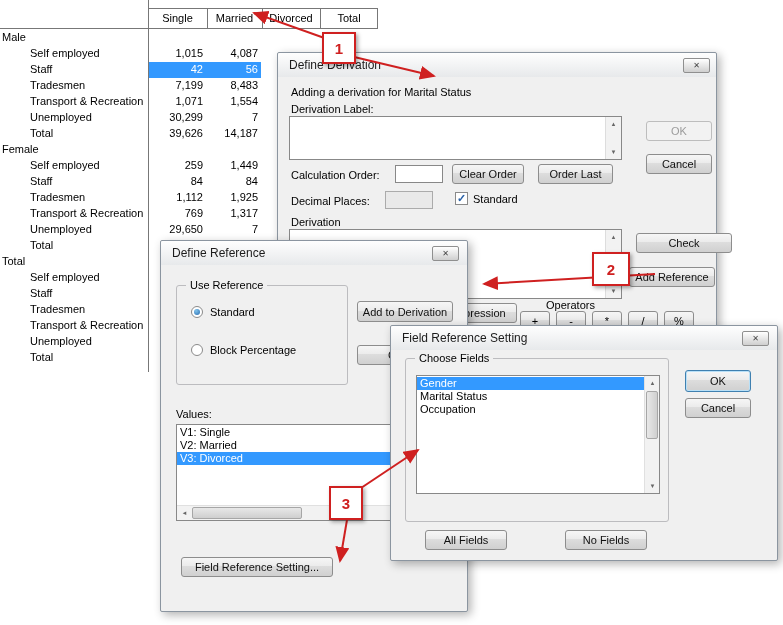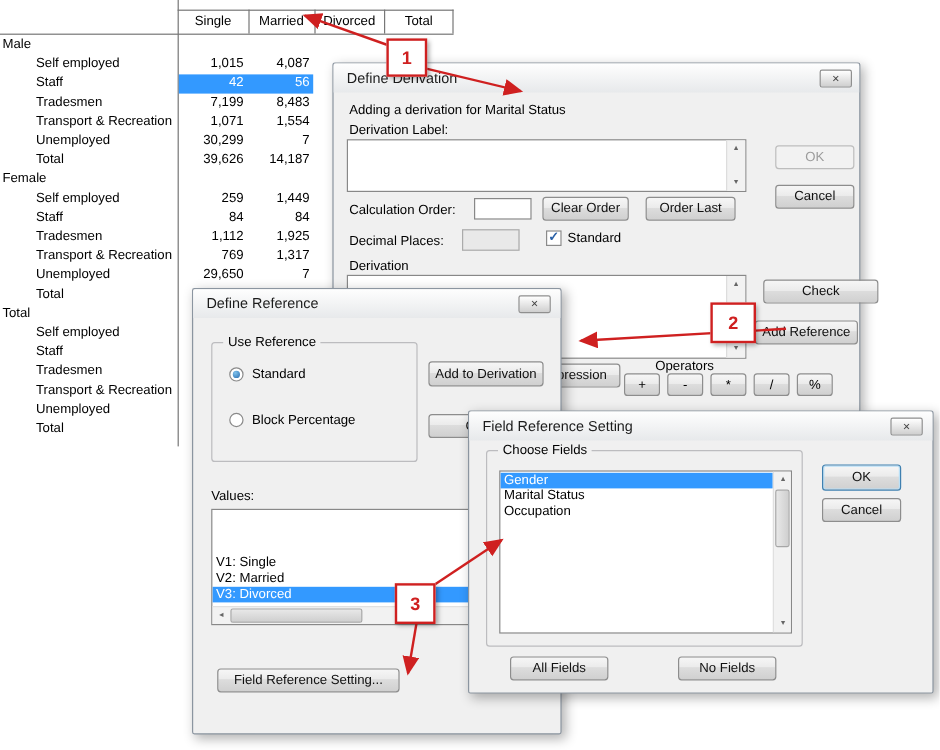--- a/index.html
+++ b/index.html
@@ -55,21 +55,21 @@
   .litem { height:13px; font-size:11px; line-height:13px; padding-left:3px; white-space:nowrap; }
   .litem.sel { background:#3399ff; color:#fff; }
   .hscroll { position:absolute; left:0; right:0; bottom:0; height:15px; background:#f2f2f2; border-top:1px solid #e0e0e0; }
   .hs-left { position:absolute; left:0; top:0; width:15px; height:14px; font-size:6px; color:#666; text-align:center; line-height:14px; }
   .hs-right { position:absolute; right:0; top:0; width:15px; height:14px; font-size:6px; color:#666; text-align:center; line-height:14px; }
   .hs-thumb { position:absolute; left:15px; top:1px; width:110px; height:12px;
               background:linear-gradient(#e8e8e8,#cfcfcf); border:1px solid #a6a6a6; border-radius:2px; }
   .vscroll { position:absolute; top:0; right:0; bottom:0; width:15px; background:#f2f2f2; border-left:1px solid #e0e0e0; }
   .vs-thumb { position:absolute; left:1px; top:15px; width:12px; height:48px;
               background:linear-gradient(to right,#e8e8e8,#cfcfcf); border:1px solid #a6a6a6; border-radius:2px; }
-  #values-list { position:absolute; left:0; top:1px; right:0;margin-top:37px; }
+  #values-list { position:absolute; left:0; top:1px; right:0; }
   #fields-list { position:absolute; left:0; top:1px; right:15px; }
 
   
   .ann-box { position:absolute; background:#fff; border:2px solid #cf2020; color:#cf2020; font-weight:bold;
              font-size:15px; display:flex; align-items:center; justify-content:center; z-index:40;
              box-shadow:2px 2px 4px rgba(0,0,0,.35); }
   #overlay { position:absolute; left:0; top:0; width:783px; height:625px; z-index:39; pointer-events:none; }
 </style>
 </head>
 <body>
@@ -260,28 +260,28 @@
         </div>
       <div class="hscroll">
         <div class="hs-left">◄</div>
         <div class="hs-thumb"></div>
         <div class="hs-right">►</div>
       </div>
     </div>
     <div class="btn" style="left:20px;top:316px;width:152px;height:20px">Field Reference Setting...</div>
   </div>
 
-  <div class="dialog" id="frs" style="left:390px;top:342px;width:388px;height:236px;z-index:30">
+  <div class="dialog" id="frs" style="left:390px;top:325px;width:388px;height:236px;z-index:30">
     <div class="titlebar">
       <span class="title">Field Reference Setting</span>
       <span class="closebtn" style="right:8px"><span>✕</span></span>
     </div>
     <div class="groupbox" style="left:14px;top:32px;width:264px;height:164px">
       <div class="gb-label">Choose Fields</div>
-      <div class="listbox" style="left:10px;top:16px;width:244px;height:136px">
+      <div class="listbox" style="left:10px;top:16px;width:244px;height:119px">
         <div id="fields-list">
             <div class="litem sel">Gender</div>
             <div class="litem">Marital Status</div>
             <div class="litem">Occupation</div>
           </div>
         <div class="vscroll">
           <div class="sb-up">▲</div>
           <div class="vs-thumb"></div>
           <div class="sb-dn">▼</div>
         </div>

